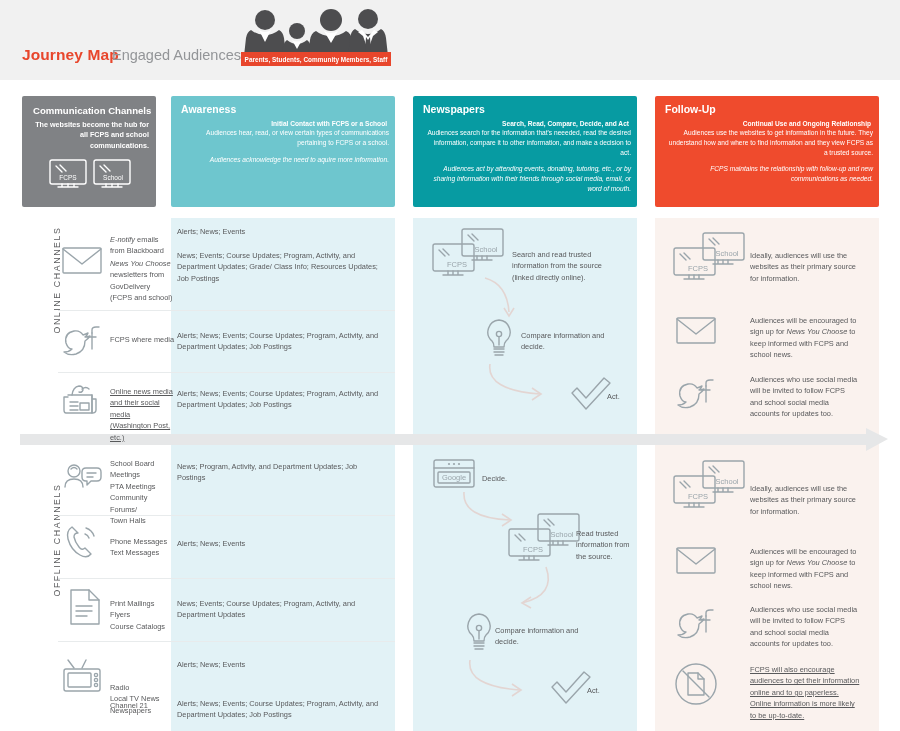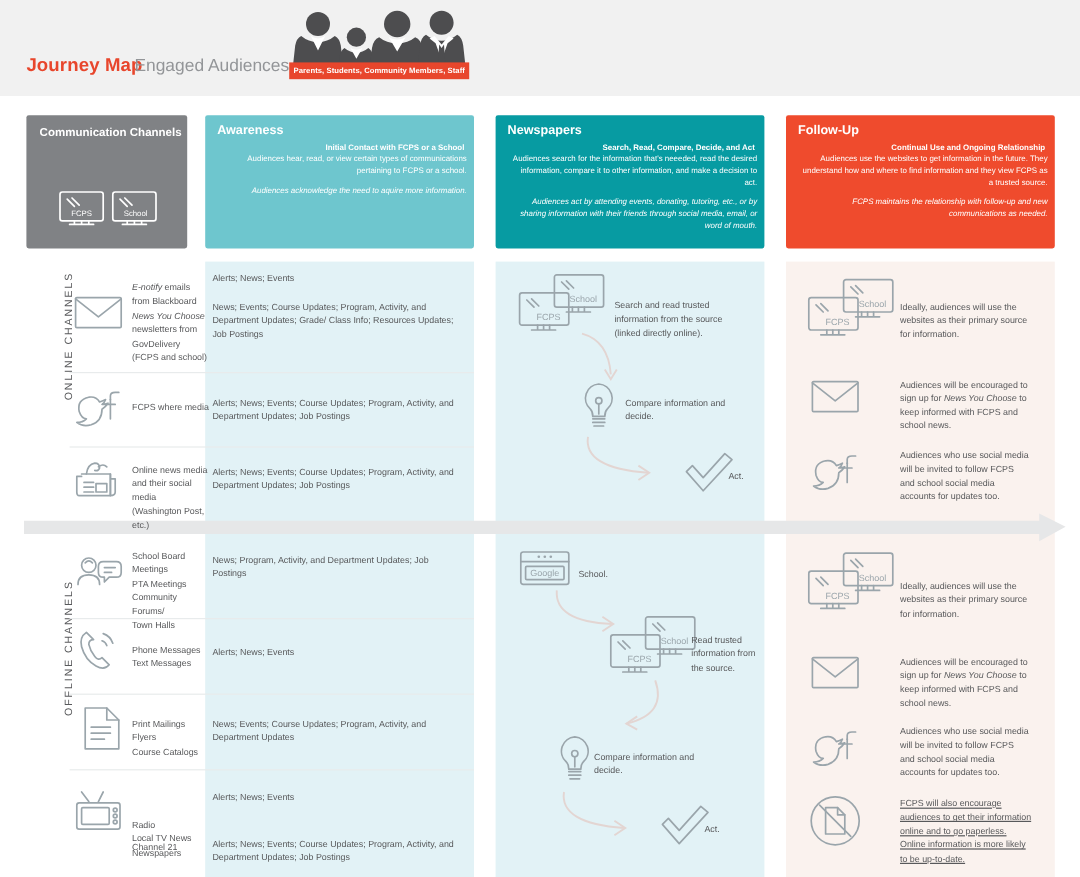--- a/index.html
+++ b/index.html
@@ -131,20 +131,21 @@
   </div>
   <div id="badge-caption">Parents, Students, Community Members, Staff</div>
 </div>
 
 <div class="col-bg" id="bg-awareness"></div>
 <div class="col-bg" id="bg-engagement"></div>
 <div class="col-bg" id="bg-followup"></div>
 
 <div class="hcard" id="card-comm">
   <div class="h-title">Communication Channels</div>
+  <div class="h-body">The websites become the hub for all FCPS and school communications.</div>
   <div class="h-icons">
     <svg width="86" height="38" viewBox="0 0 86 38">
       <g>
         <rect x="2" y="2" width="36" height="24" rx="2" class="stw"></rect>
         <path d="M8 8 L14 14 M12 7 L18 13" class="stw"></path>
         <text x="20" y="22" class="mono-lbl-w" text-anchor="middle">FCPS</text>
         <path d="M10 29 h20 M14 26 v3 M20 26 v3 M26 26 v3" class="stw"></path>
         <rect x="46" y="2" width="36" height="24" rx="2" class="stw"></rect>
         <path d="M52 8 L58 14 M56 7 L62 13" class="stw"></path>
         <text x="65" y="22" class="mono-lbl-w" text-anchor="middle">School</text>
@@ -219,21 +220,21 @@
 <div class="chan-icon" style="left:62px;top:383px;">
   <svg width="40" height="32" viewBox="0 0 40 32">
     <path d="M6 12 h24 v18 h-26 q-2 0 -2 -3 v-13 h4" class="st"></path>
     <path d="M30 12 v18 q4 0 4 -3 v-11 h-4" class="st"></path>
     <rect x="18" y="20" width="9" height="7" class="st"></rect>
     <path d="M8 19 h8 M8 23 h8 M8 27 h8" class="st"></path>
     <path d="M10 12 q1 -8 7 -9 q4 0 4 4 q-1 3 -4 2" class="st"></path>
     <path d="M20 6 q4 -3 7 0" class="st"></path>
   </svg>
 </div>
-<div class="chan-name" style="left:110px;top:386px;width:64px;">
+<div class="chan-name" style="left:110px;top:386px;width:64px;text-decoration:underline;">
   Online news media<br>and their social media<br>(Washington Post, etc.)
 </div>
 <div class="msg-text" style="left:177px;top:388px;">Alerts; News; Events; Course Updates; Program, Activity, and Department Updates; Job Postings</div>
 
 <div class="flow-icon" style="left:432px;top:228px;">
   <svg width="76" height="52" viewBox="0 0 76 52">
     <rect x="30" y="1" width="41" height="27" rx="2" class="st"></rect>
     <path d="M36 7 L42 13 M40 6 L46 12" class="st"></path>
     <text x="54" y="24" class="mono-lbl" text-anchor="middle">School</text>
     <path d="M40 32 h20 M45 28 v4 M50 28 v4 M55 28 v4" class="st"></path>
@@ -365,21 +366,21 @@
   <svg width="42" height="30" viewBox="0 0 42 30">
     <rect x="1" y="1" width="40" height="27" rx="2" class="st"></rect>
     <path d="M1 9 h40" class="st"></path>
     <circle cx="16" cy="5" r="1.1" fill="#9aa5ab"></circle>
     <circle cx="21" cy="5" r="1.1" fill="#9aa5ab"></circle>
     <circle cx="26" cy="5" r="1.1" fill="#9aa5ab"></circle>
     <rect x="5" y="13" width="32" height="11" rx="1" class="st"></rect>
     <text x="21" y="21" class="mono-lbl" text-anchor="middle">Google</text>
   </svg>
 </div>
-<div class="blurb" style="left:482px;top:473px;">School.</div>
+<div class="blurb" style="left:482px;top:473px;">Decide.</div>
 <div class="flow-icon" style="left:462px;top:490px;">
   <svg width="60" height="40" viewBox="0 0 60 40">
     <path d="M2 2 q-2 26 46 28" class="arrowcurve"></path>
     <path d="M40 24 l9 6 l-9 6" fill="none" stroke="#e3d5d2" stroke-width="1.6"></path>
   </svg>
 </div>
 
 <div class="flow-icon" style="left:508px;top:513px;">
   <svg width="76" height="52" viewBox="0 0 76 52">
     <rect x="30" y="1" width="41" height="27" rx="2" class="st"></rect>

